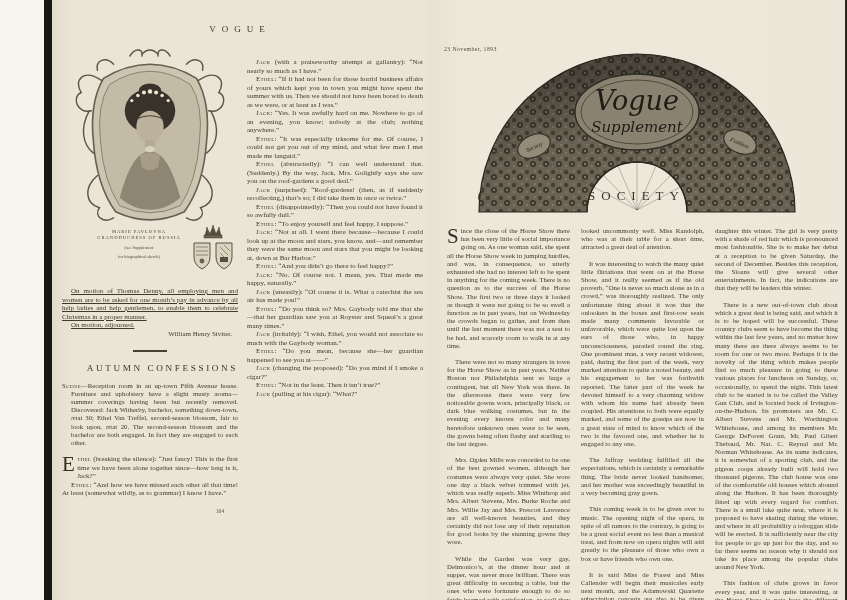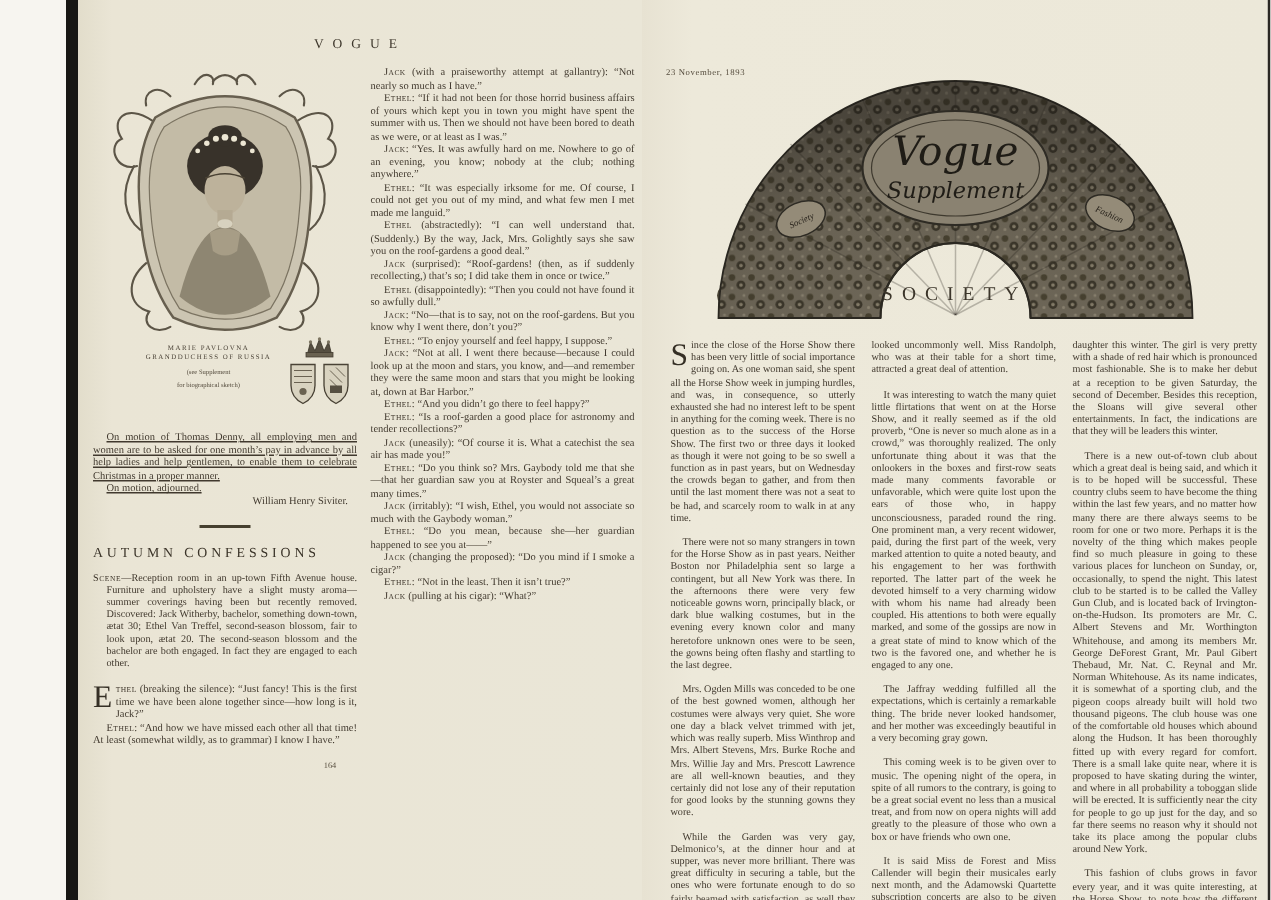--- a/index.html
+++ b/index.html
@@ -27,21 +27,21 @@
   .caption-block{flex:1;text-align:center;padding-left:26px;}
   .cap-main{font-size:4.6px;letter-spacing:1px;color:#4a4236;line-height:6px;}
   .cap-note{font-size:4.4px;color:#554c3e;margin-top:4px;line-height:5.6px;}
   .crest{flex:0 0 auto;margin:-6px 2px 0 0;}
   .para{margin:0 0 0 0;text-indent:9px;}
   .para.no-indent{text-indent:0;}
   .para + .para, .line + .line{margin-top:0;}
   .minutes{margin-top:6px;text-decoration:underline;}
   .signature{text-align:right;margin:0 6px 0 0;font-size:7px;}
   .rule{width:34px;height:2px;background:#46402f;margin:12px auto 0 auto;}
-  .article-title{text-align:left;font-size:9.2px;letter-spacing:2.6px;margin-top:12px;color:#3b3429;}
+  .article-title{text-align:right;font-size:9.2px;letter-spacing:2.6px;margin-top:12px;color:#3b3429;}
   .scene{margin-top:9px;font-size:6.8px;line-height:8.2px;text-align:justify;
     padding-left:9px;text-indent:-9px;}
   .scene .sc-label{font-variant:small-caps;letter-spacing:.4px;}
   .dialogue{margin-top:8px;}
   .line{margin:0;text-indent:9px;text-align:justify;}
   .line.no-indent{text-indent:0;}
   .speaker{font-variant:small-caps;letter-spacing:.3px;}
   .note{font-style:normal;}
   .dropcap{float:left;font-size:21px;line-height:16.5px;padding:1px 2px 0 0;color:#352f25;}
   .folio{position:absolute;top:508px;left:0;right:40px;text-align:center;font-size:5.6px;color:#5a5142;}
@@ -153,33 +153,32 @@
           <span class="sc-label">Scene</span><span>—Reception room in an up-town Fifth Avenue house. Furniture and upholstery have a slight musty aroma—summer coverings having been but recently removed. Discovered: Jack Witherby, bachelor, something down-town, ætat 30; Ethel Van Treffel, second-season blossom, fair to look upon, ætat 20. The second-season blossom and the bachelor are both engaged. In fact they are engaged to each other.</span>
         </p>
 
         <div class="dialogue">
             <p class="line no-indent"><span class="speaker"><span class="dropcap">E</span>thel</span><span class="note"> (breaking the silence)</span>: “Just fancy! This is the first time we have been alone together since—how long is it, Jack?”</p>
             <p class="line"><span class="speaker">Ethel</span>: “And how we have missed each other all that time! At least (somewhat wildly, as to grammar) I know I have.”</p>
           </div>
       </div>
 
       <div class="lp-col">
-        <div class="dialogue" style="margin-top:2px;font-family:Liberation Serif, serif;">
+        <div class="dialogue" style="margin-top:16px;font-family:Liberation Serif, serif;">
             <p class="line"><span class="speaker">Jack</span><span class="note"> (with a praiseworthy attempt at gallantry)</span>: “Not nearly so much as I have.”</p>
             <p class="line"><span class="speaker">Ethel</span>: “If it had not been for those horrid business affairs of yours which kept you in town you might have spent the summer with us. Then we should not have been bored to death as we were, or at least as I was.”</p>
             <p class="line"><span class="speaker">Jack</span>: “Yes. It was awfully hard on me. Nowhere to go of an evening, you know; nobody at the club; nothing anywhere.”</p>
             <p class="line"><span class="speaker">Ethel</span>: “It was especially irksome for me. Of course, I could not get you out of my mind, and what few men I met made me languid.”</p>
             <p class="line"><span class="speaker">Ethel</span><span class="note"> (abstractedly)</span>: “I can well understand that. (Suddenly.) By the way, Jack, Mrs. Golightly says she saw you on the roof-gardens a good deal.”</p>
             <p class="line"><span class="speaker">Jack</span><span class="note"> (surprised)</span>: “Roof-gardens! (then, as if suddenly recollecting,) that’s so; I did take them in once or twice.”</p>
             <p class="line"><span class="speaker">Ethel</span><span class="note"> (disappointedly)</span>: “Then you could not have found it so awfully dull.”</p>
-            <p class="line"><span class="speaker">Jack</span>: “No—that is to say, not on the roof-gardens. But you know why I went there, don’t you?”</p>
             <p class="line"><span class="speaker">Ethel</span>: “To enjoy yourself and feel happy, I suppose.”</p>
             <p class="line"><span class="speaker">Jack</span>: “Not at all. I went there because—because I could look up at the moon and stars, you know, and—and remember they were the same moon and stars that you might be looking at, down at Bar Harbor.”</p>
             <p class="line"><span class="speaker">Ethel</span>: “And you didn’t go there to feel happy?”</p>
-            <p class="line"><span class="speaker">Ethel</span>: “Is a roof-garden a good place for astronomy and tender recollections?”</p>
+            <p class="line"><span class="speaker">Jack</span>: “No. Of course not. I mean, yes. That made me happy, naturally.”</p>
             <p class="line"><span class="speaker">Jack</span><span class="note"> (uneasily)</span>: “Of course it is. What a catechist the sea air has made you!”</p>
             <p class="line"><span class="speaker">Ethel</span>: “Do you think so? Mrs. Gaybody told me that she—that her guardian saw you at Royster and Squeal’s a great many times.”</p>
             <p class="line"><span class="speaker">Jack</span><span class="note"> (irritably)</span>: “I wish, Ethel, you would not associate so much with the Gaybody woman.”</p>
             <p class="line"><span class="speaker">Ethel</span>: “Do you mean, because she—her guardian happened to see you at——”</p>
             <p class="line"><span class="speaker">Jack</span><span class="note"> (changing the proposed)</span>: “Do you mind if I smoke a cigar?”</p>
             <p class="line"><span class="speaker">Ethel</span>: “Not in the least. Then it isn’t true?”</p>
             <p class="line"><span class="speaker">Jack</span><span class="note"> (pulling at his cigar)</span>: “What?”</p>
           </div>
       </div>
     </div>

